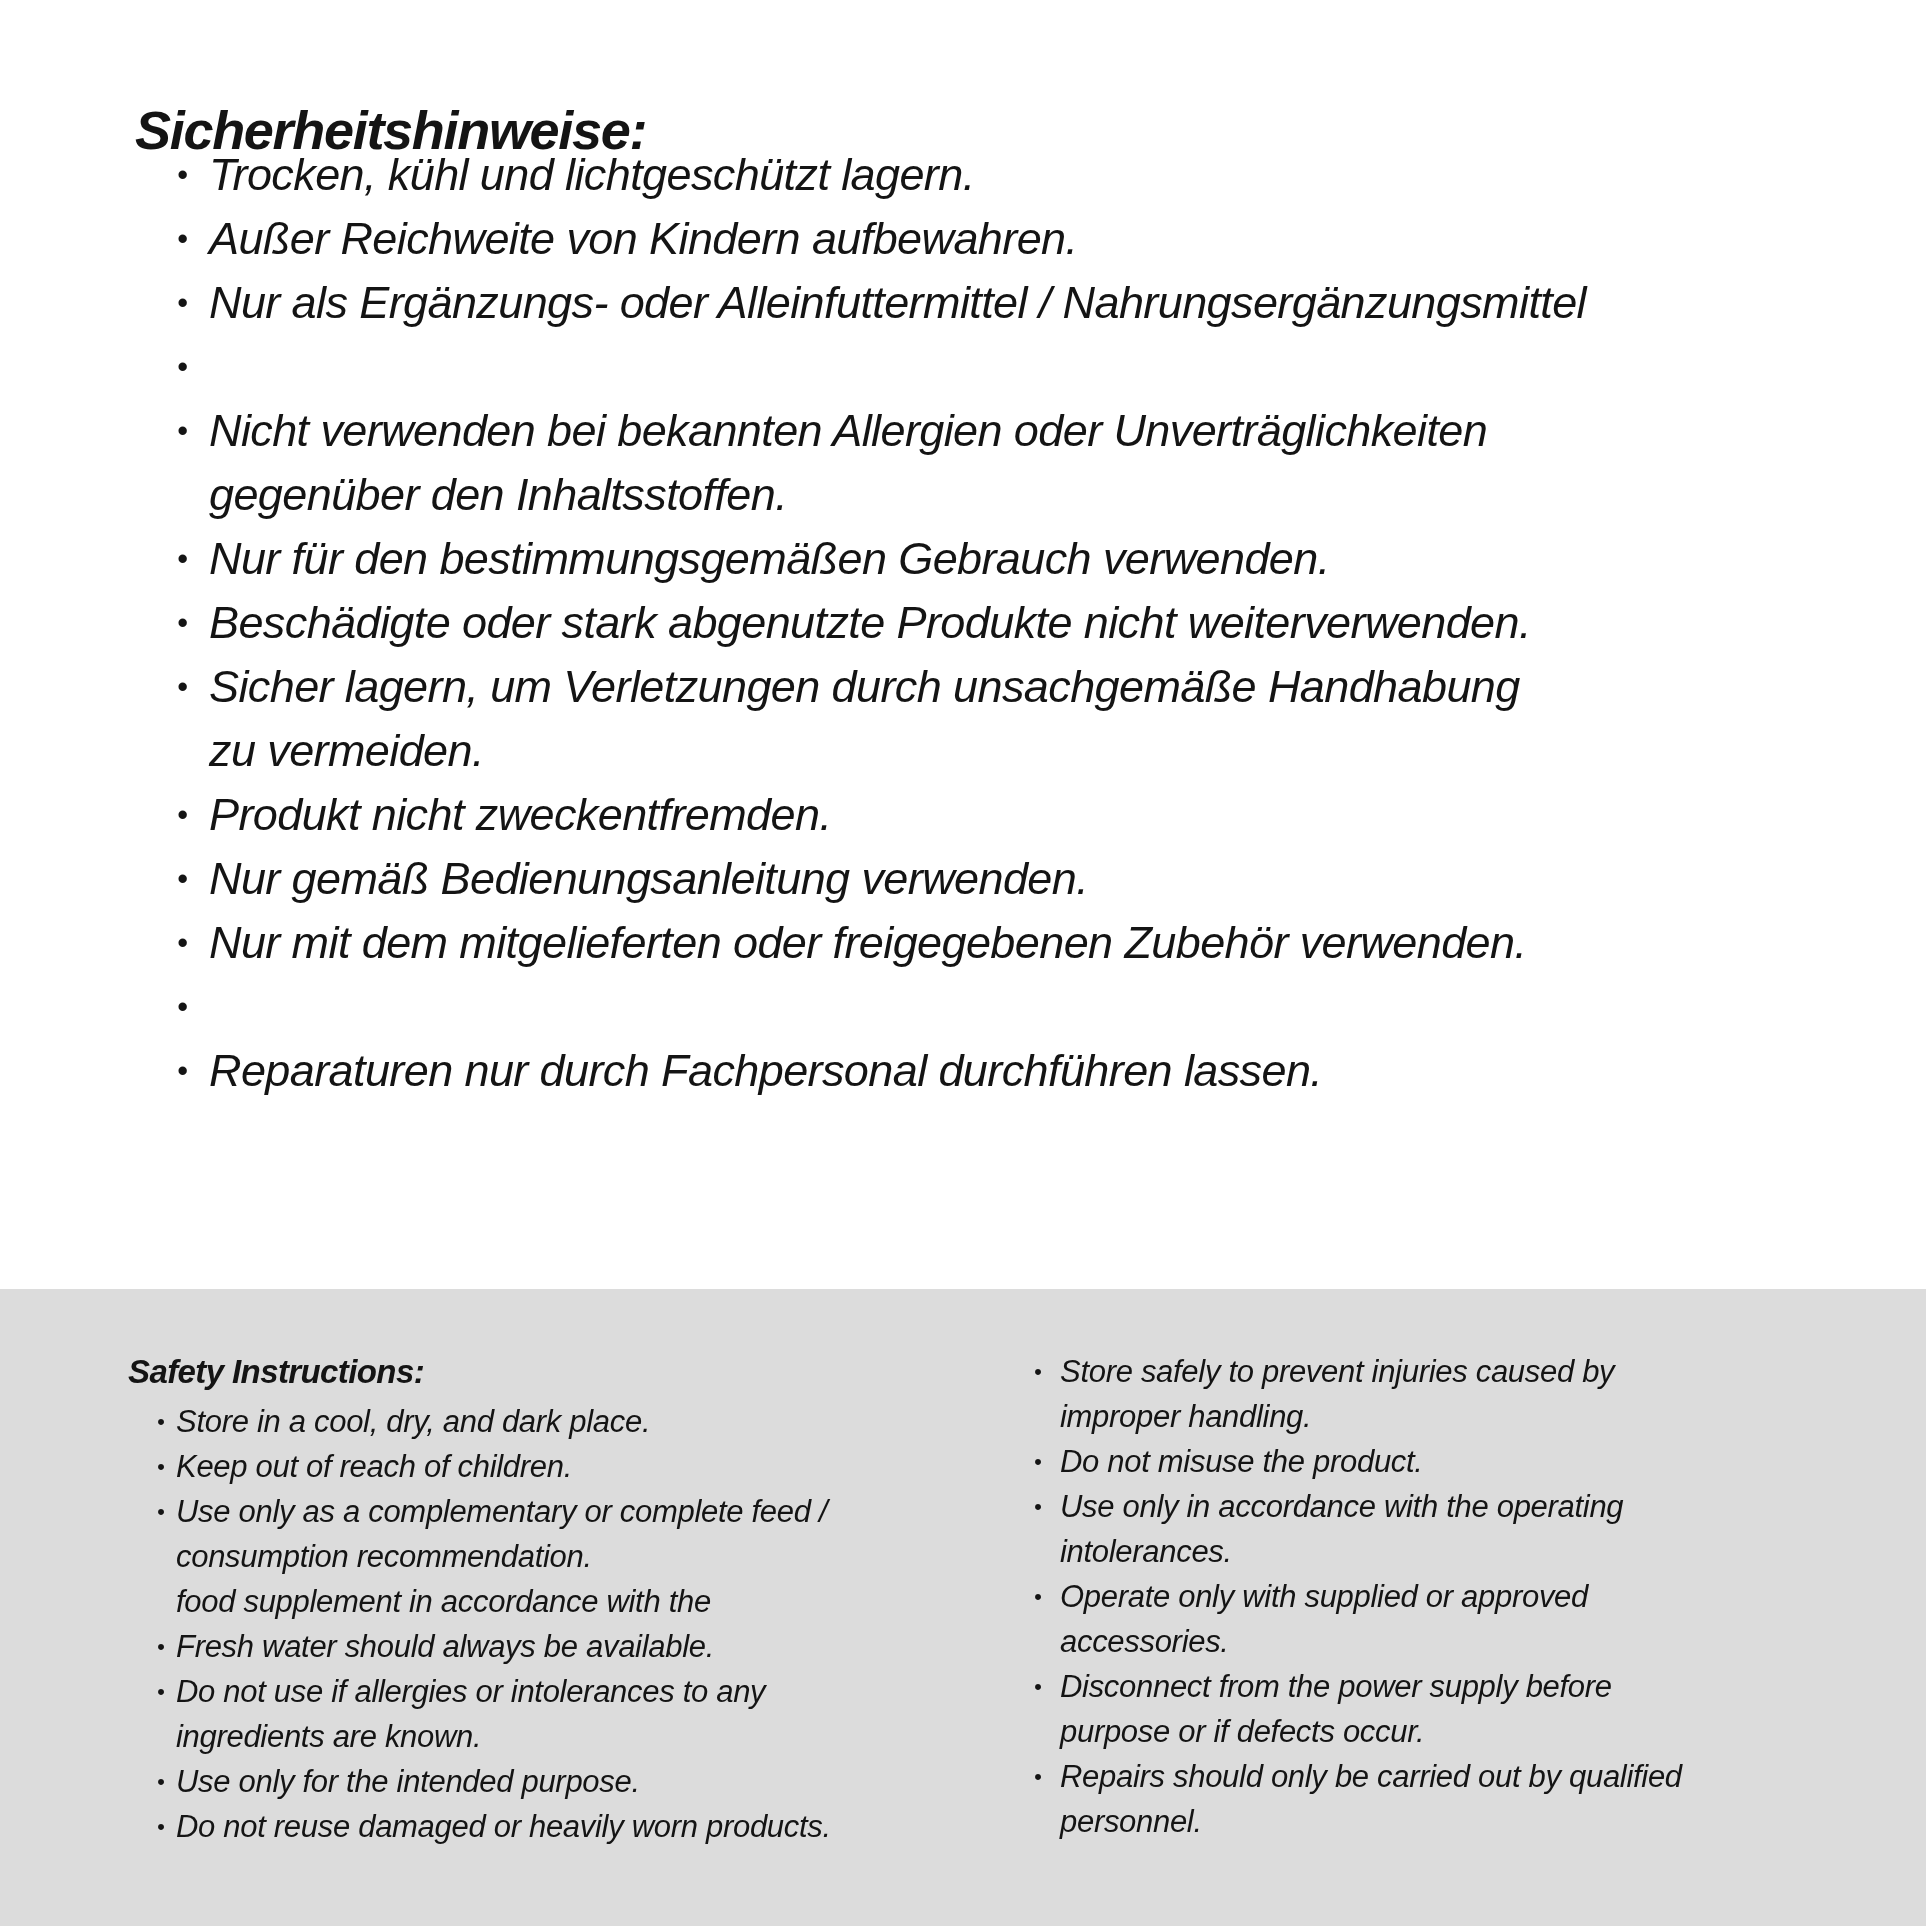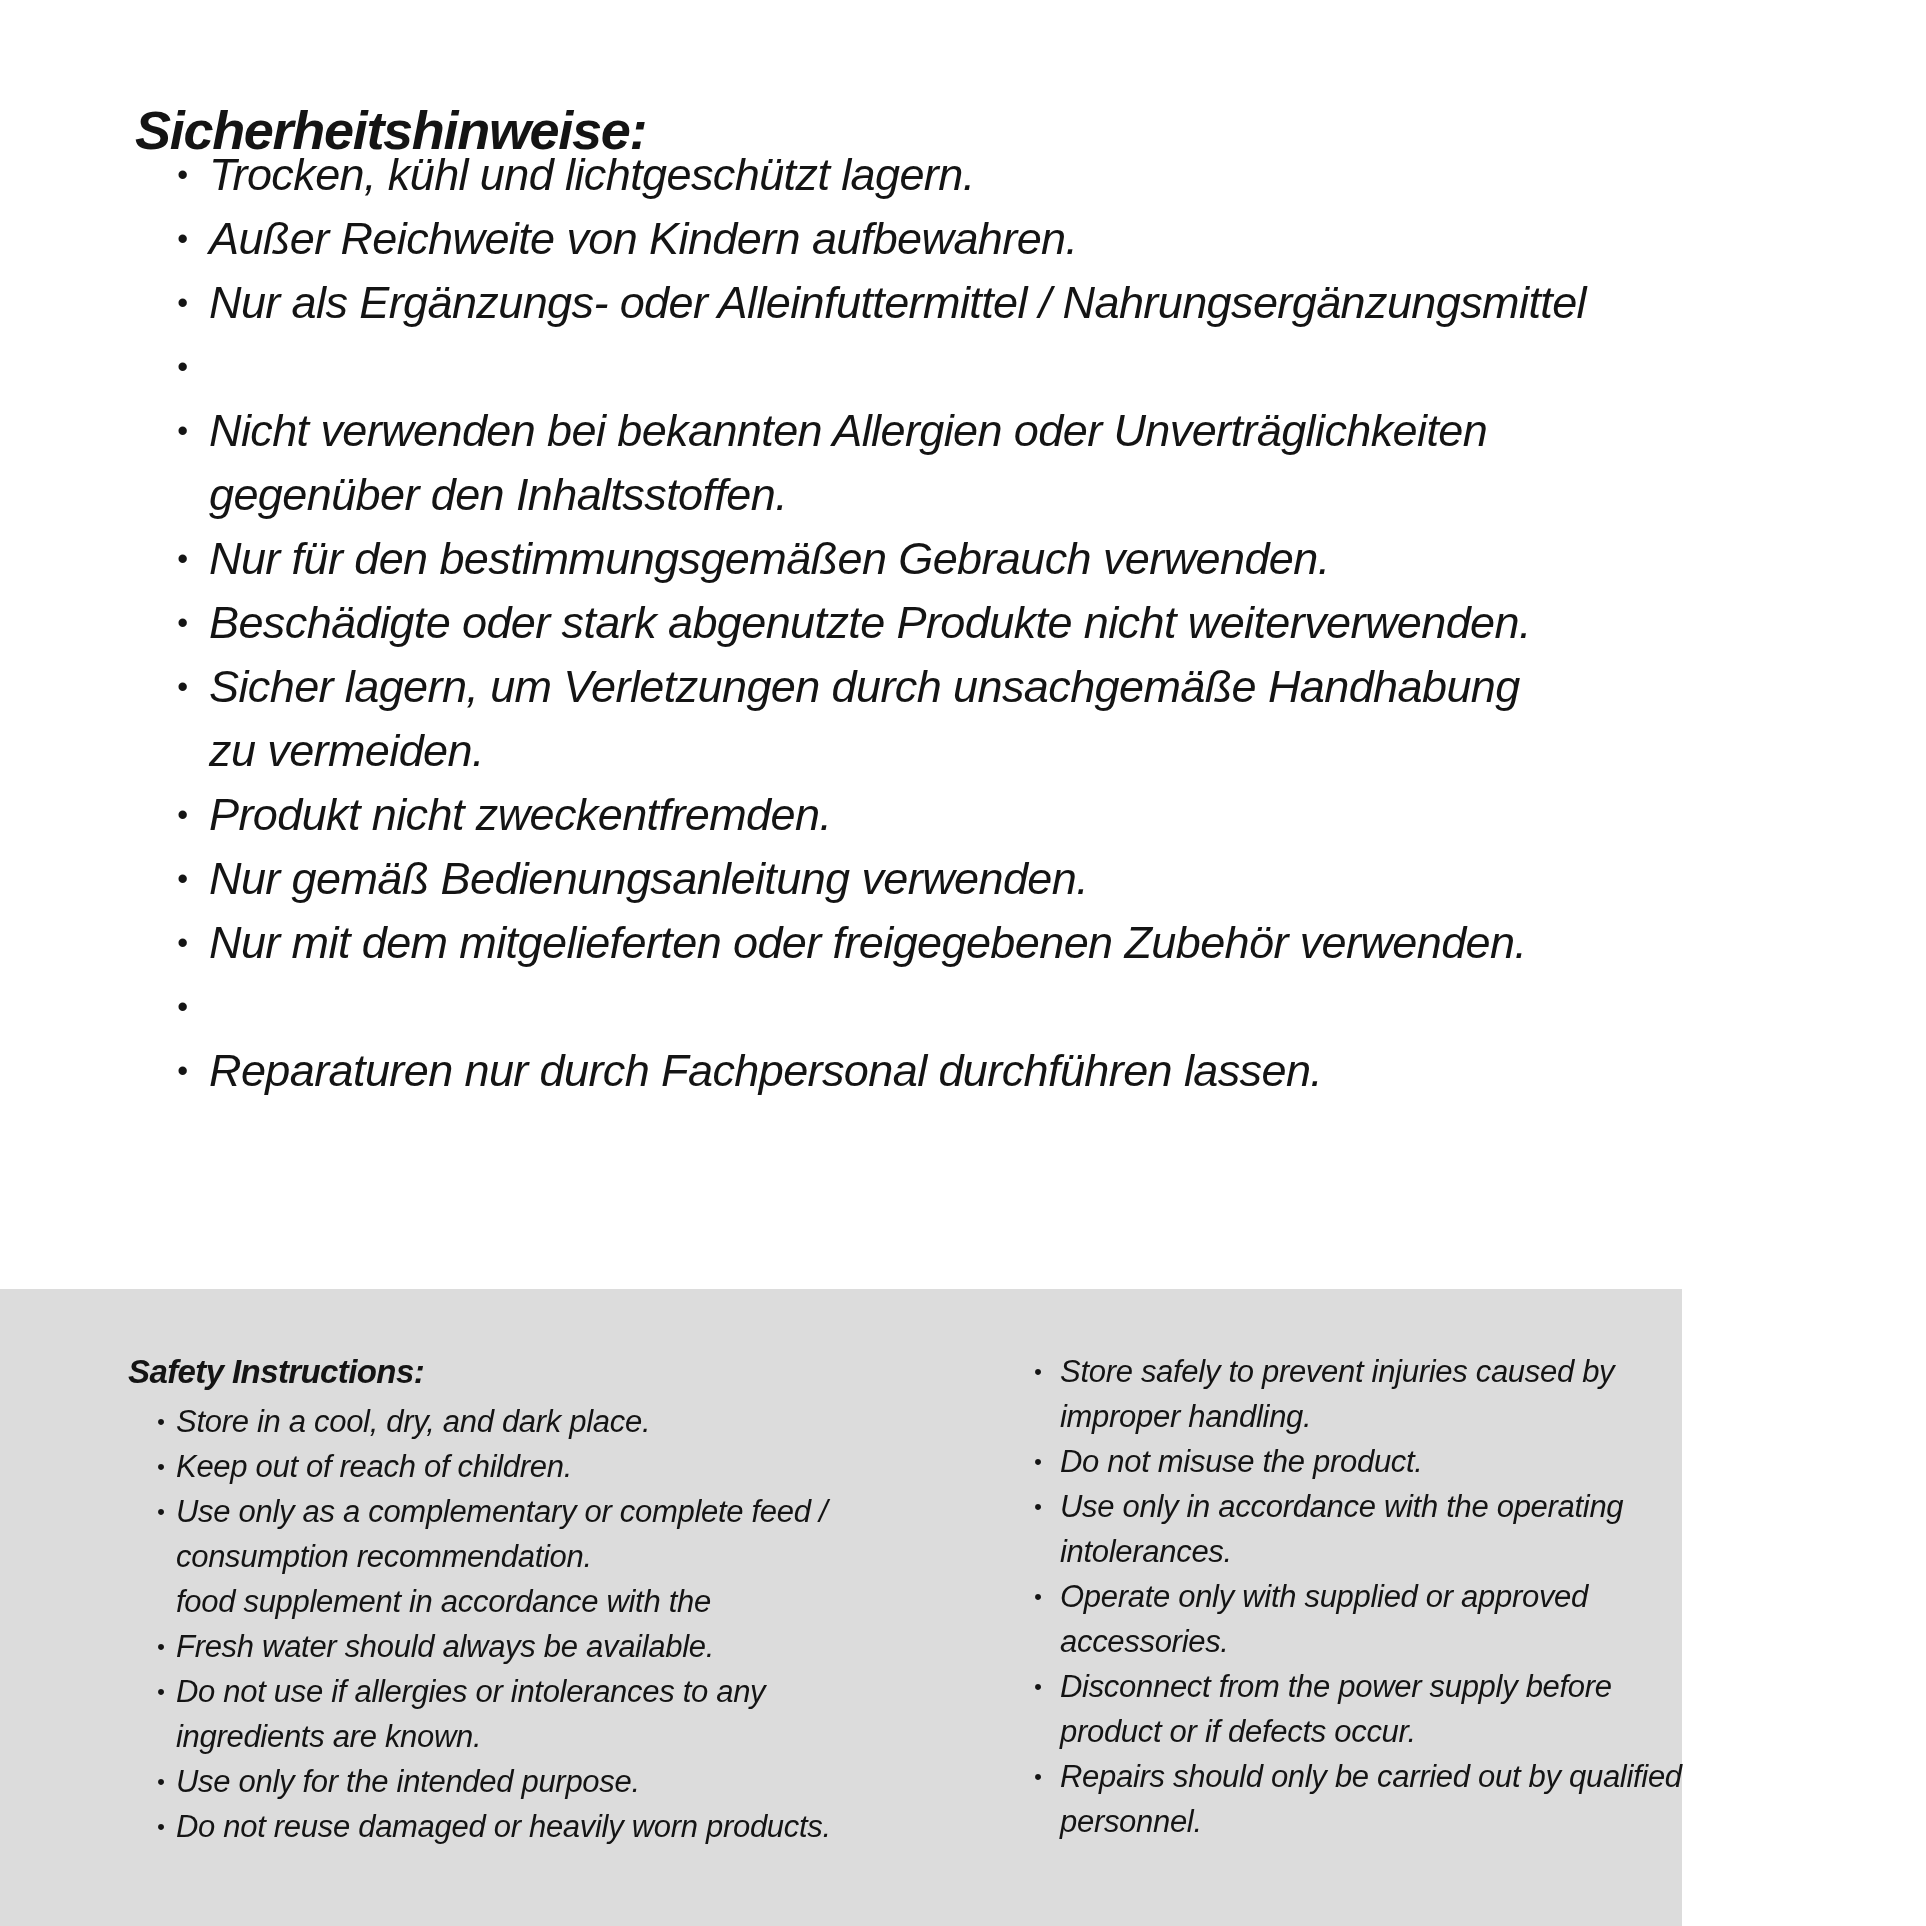--- a/index.html
+++ b/index.html
@@ -35,21 +35,21 @@
   }
   .de-row .marker {
     flex: none; width: 32px;
     font-size: 31px; line-height: 64px;
   }
 
   
   .band {
     position: absolute;
     left: 0; top: 1289px;
-    width: 1682px; height: 638px;
+    width: 1926px; height: 638px;
     background: #dcdcdc;
   }
   .col-left  { position: absolute; left: 128px;  top: 60px; }
   .col-right { position: absolute; left: 1034px; top: 60px; }
   .en-title {
     font-size: 33px; font-weight: 700;
     line-height: 45px; letter-spacing: -0.6px;
     white-space: nowrap;
   }
   .en-list { margin-left: 29px; margin-top: 5.1px; }
@@ -210,21 +210,21 @@
       <div class="en-row">
           <span class="marker"></span>
           <span>accessories.</span>
         </div>
       <div class="en-row">
           <span class="marker">•</span>
           <span>Disconnect from the power supply before</span>
         </div>
       <div class="en-row">
           <span class="marker"></span>
-          <span>product or if defects occur.</span>
+          <span>purpose or if defects occur.</span>
         </div>
       <div class="en-row">
           <span class="marker">•</span>
           <span>Repairs should only be carried out by qualified</span>
         </div>
       <div class="en-row">
           <span class="marker"></span>
           <span>personnel.</span>
         </div>
     </div>

